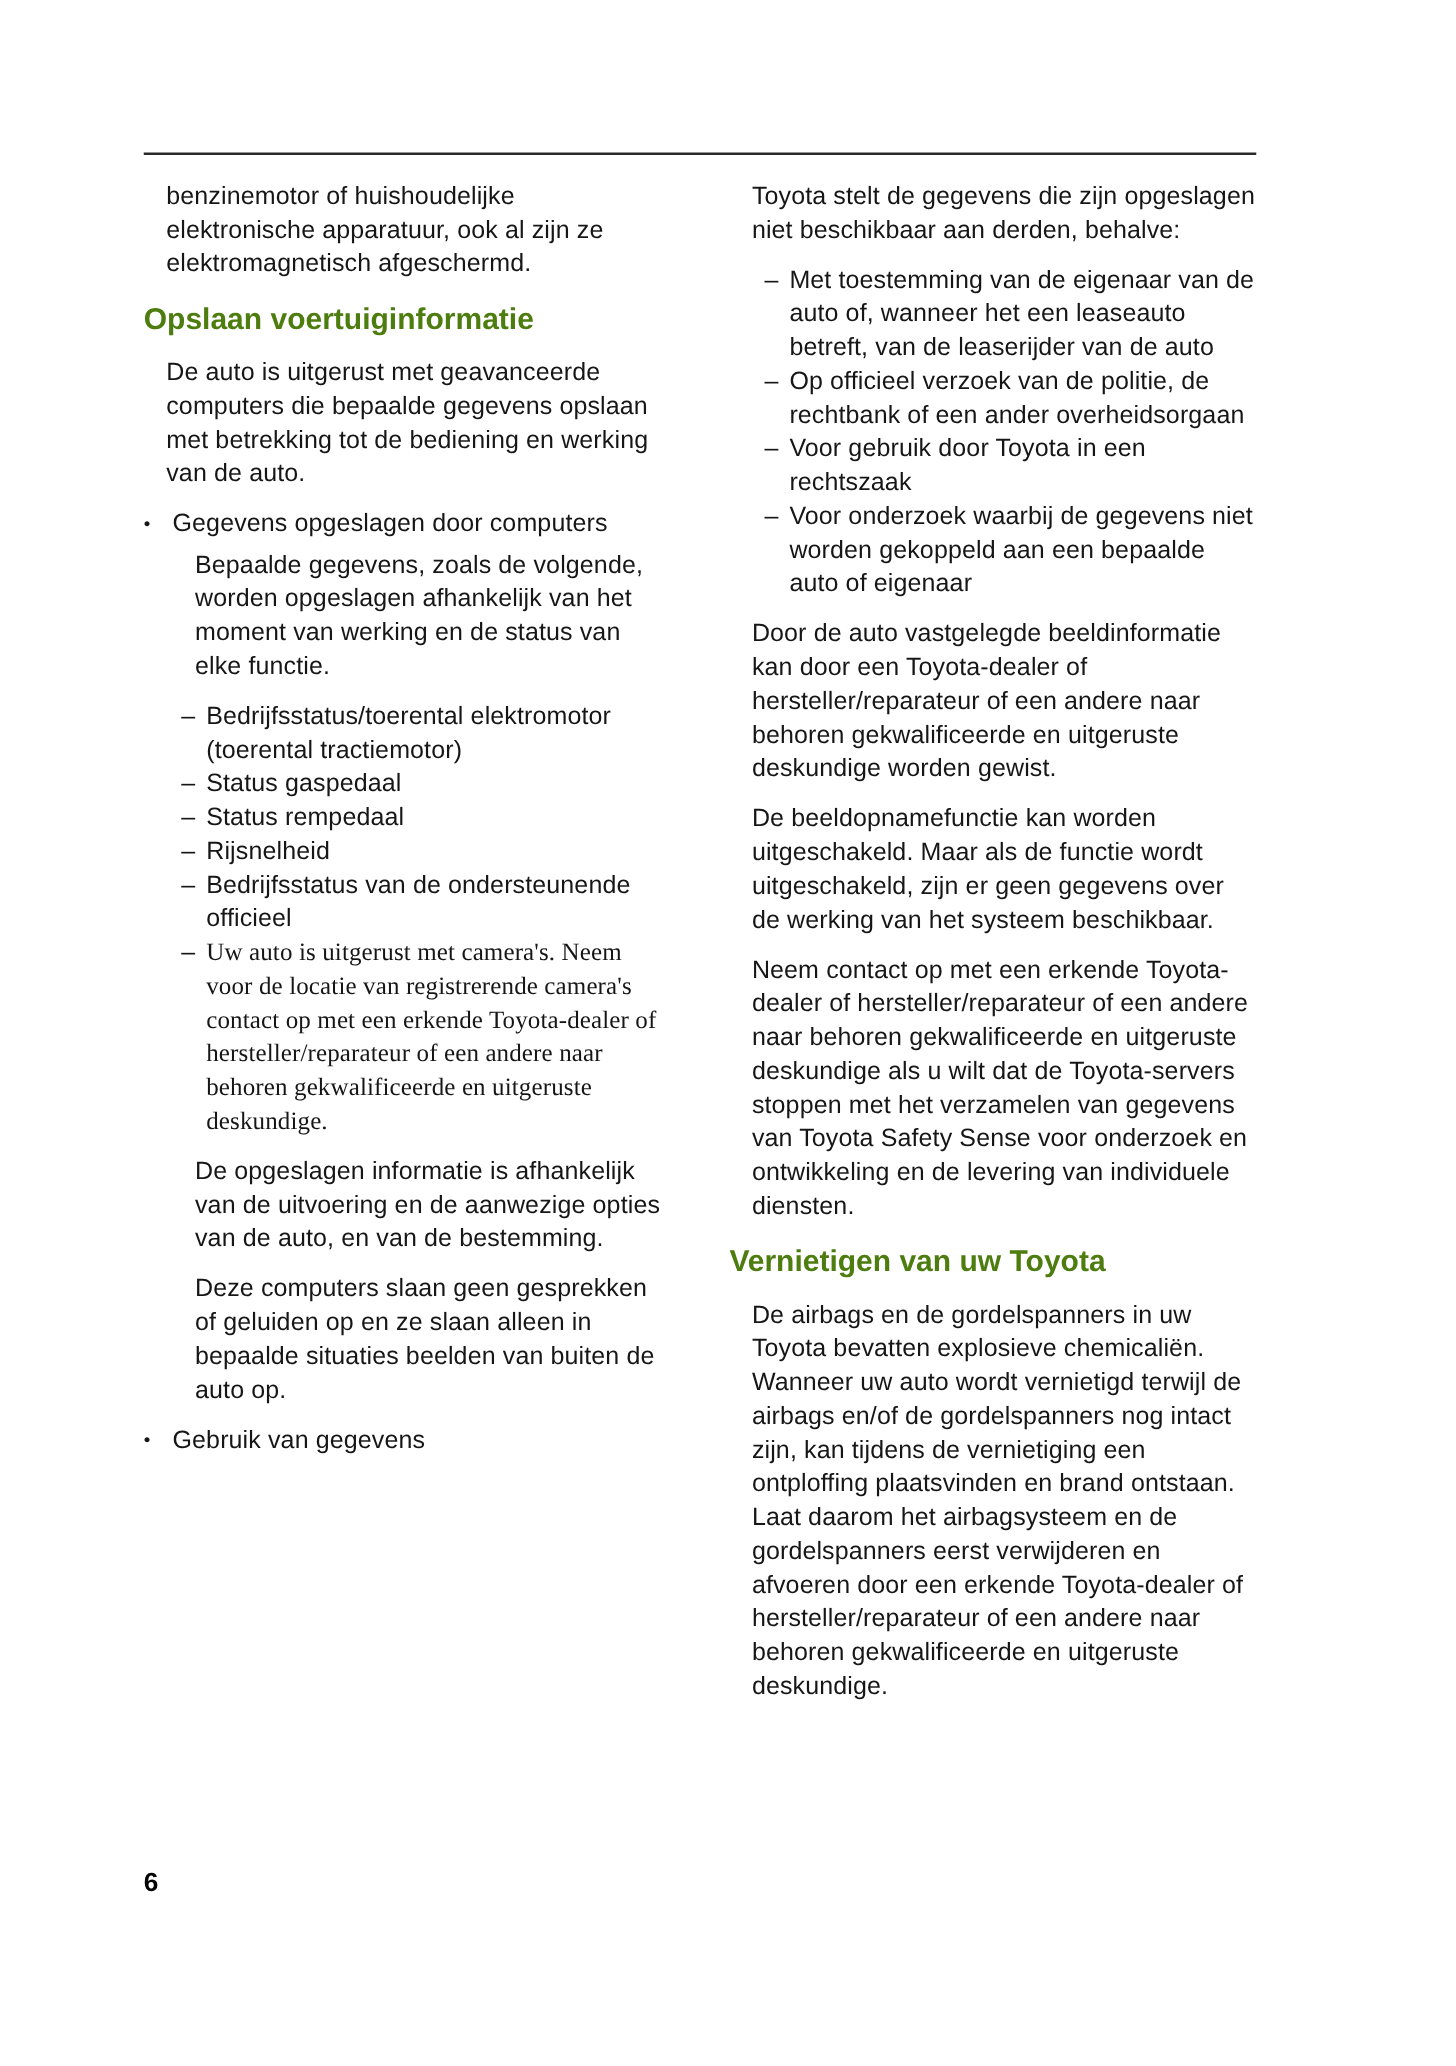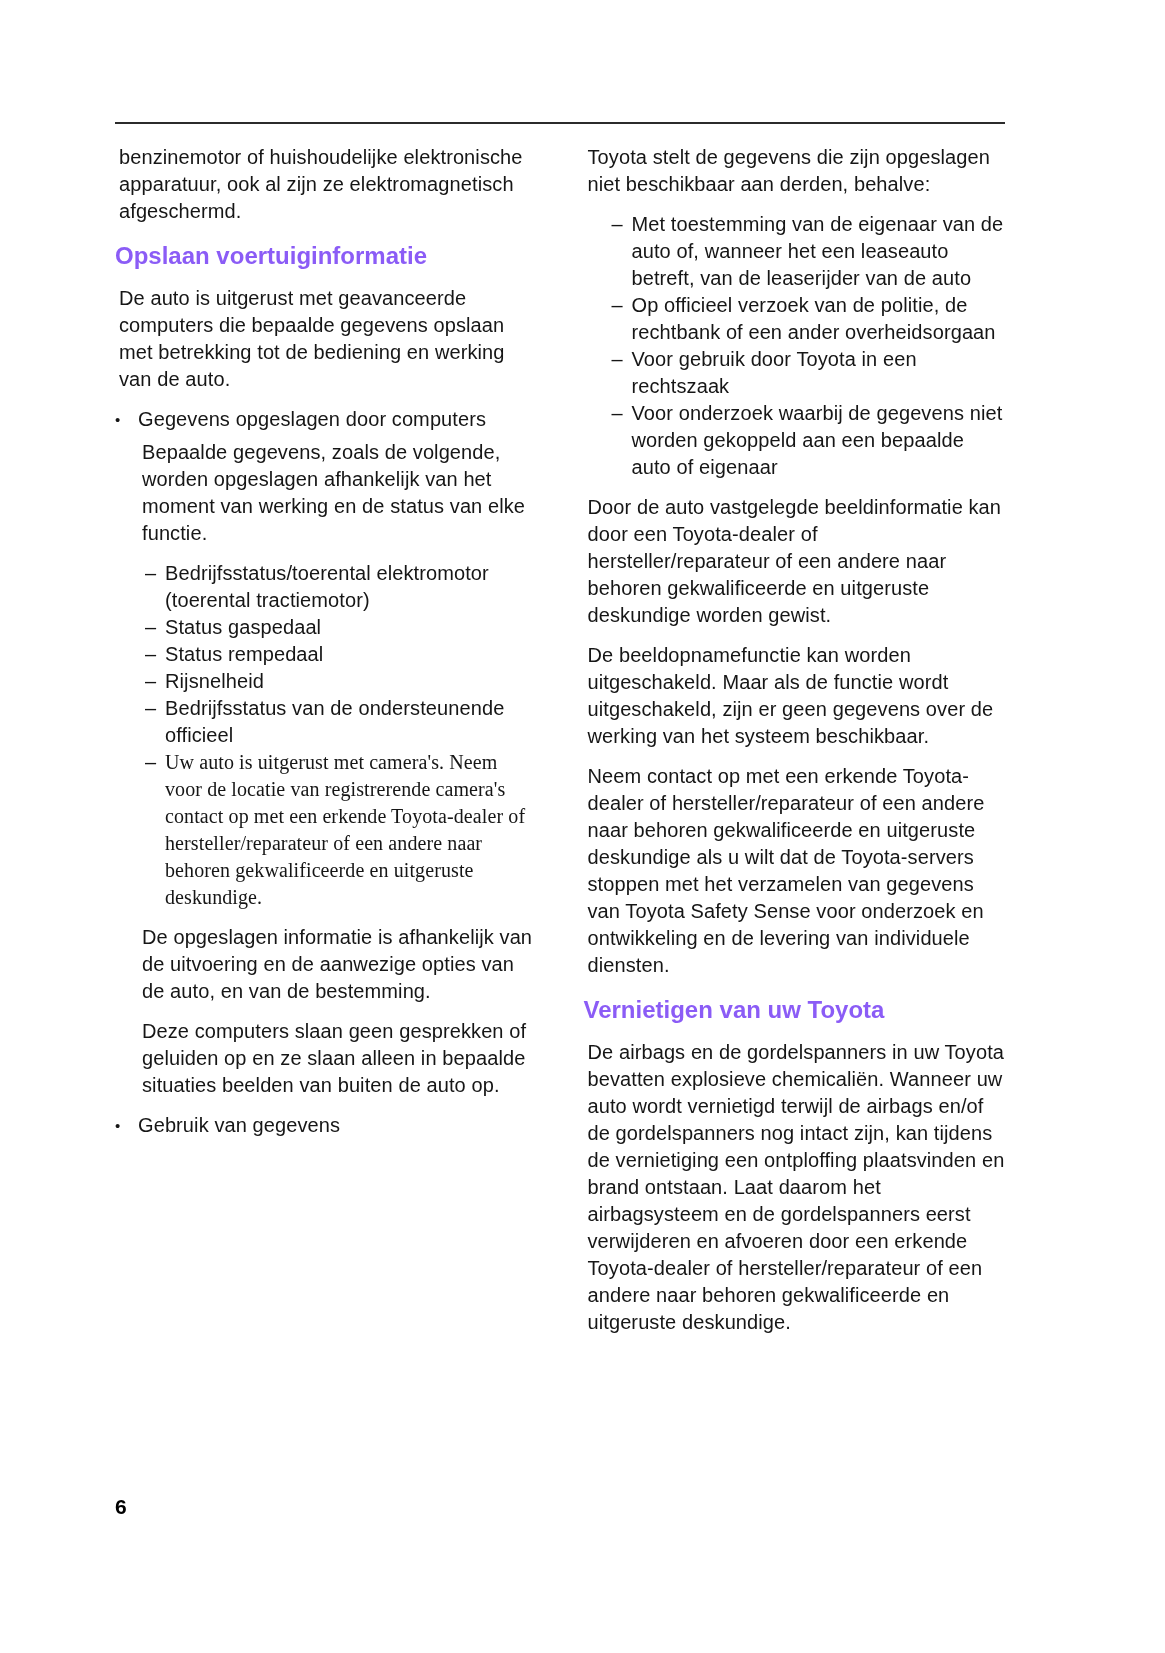--- a/index.html
+++ b/index.html
@@ -31,27 +31,27 @@
     gap: 47px;
     align-items: flex-start;
   }
   .col {
     flex: 1 1 0;
     font-size: 20px;
     line-height: 27px;
     letter-spacing: 0.1px;
   }
   .col p {
-    margin: 0 0 13px 4px;
+    margin: 0 0 13px 18px;
   }
   h2 {
     font-size: 24px;
     line-height: 30px;
     font-weight: 700;
-    color: #8b5cf6;
+    color: #4d7c0f;
     margin: 16px 0 14px 0;
     letter-spacing: 0;
   }
   .bullet-item {
     display: flex;
     margin: 0 0 6px 0;
   }
   .bullet-item .marker {
     flex: 0 0 23px;
     font-size: 15px;

